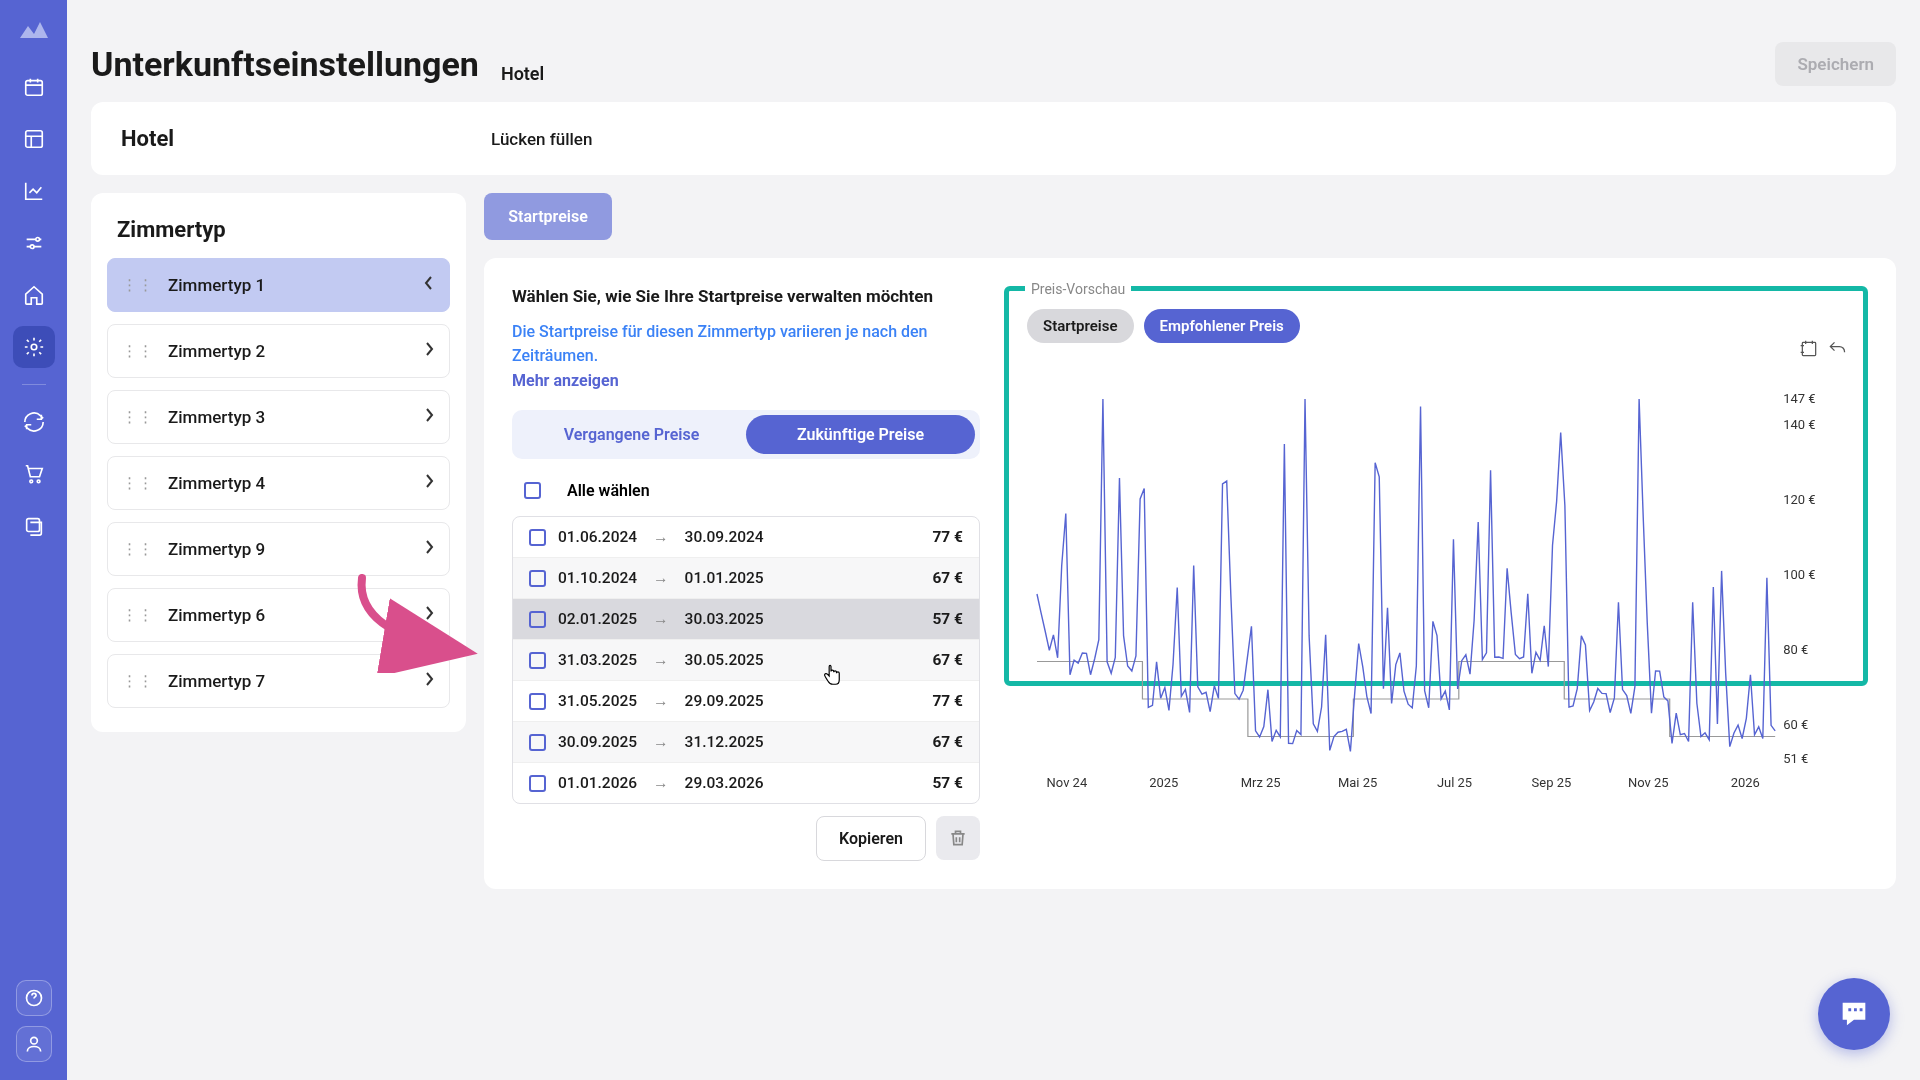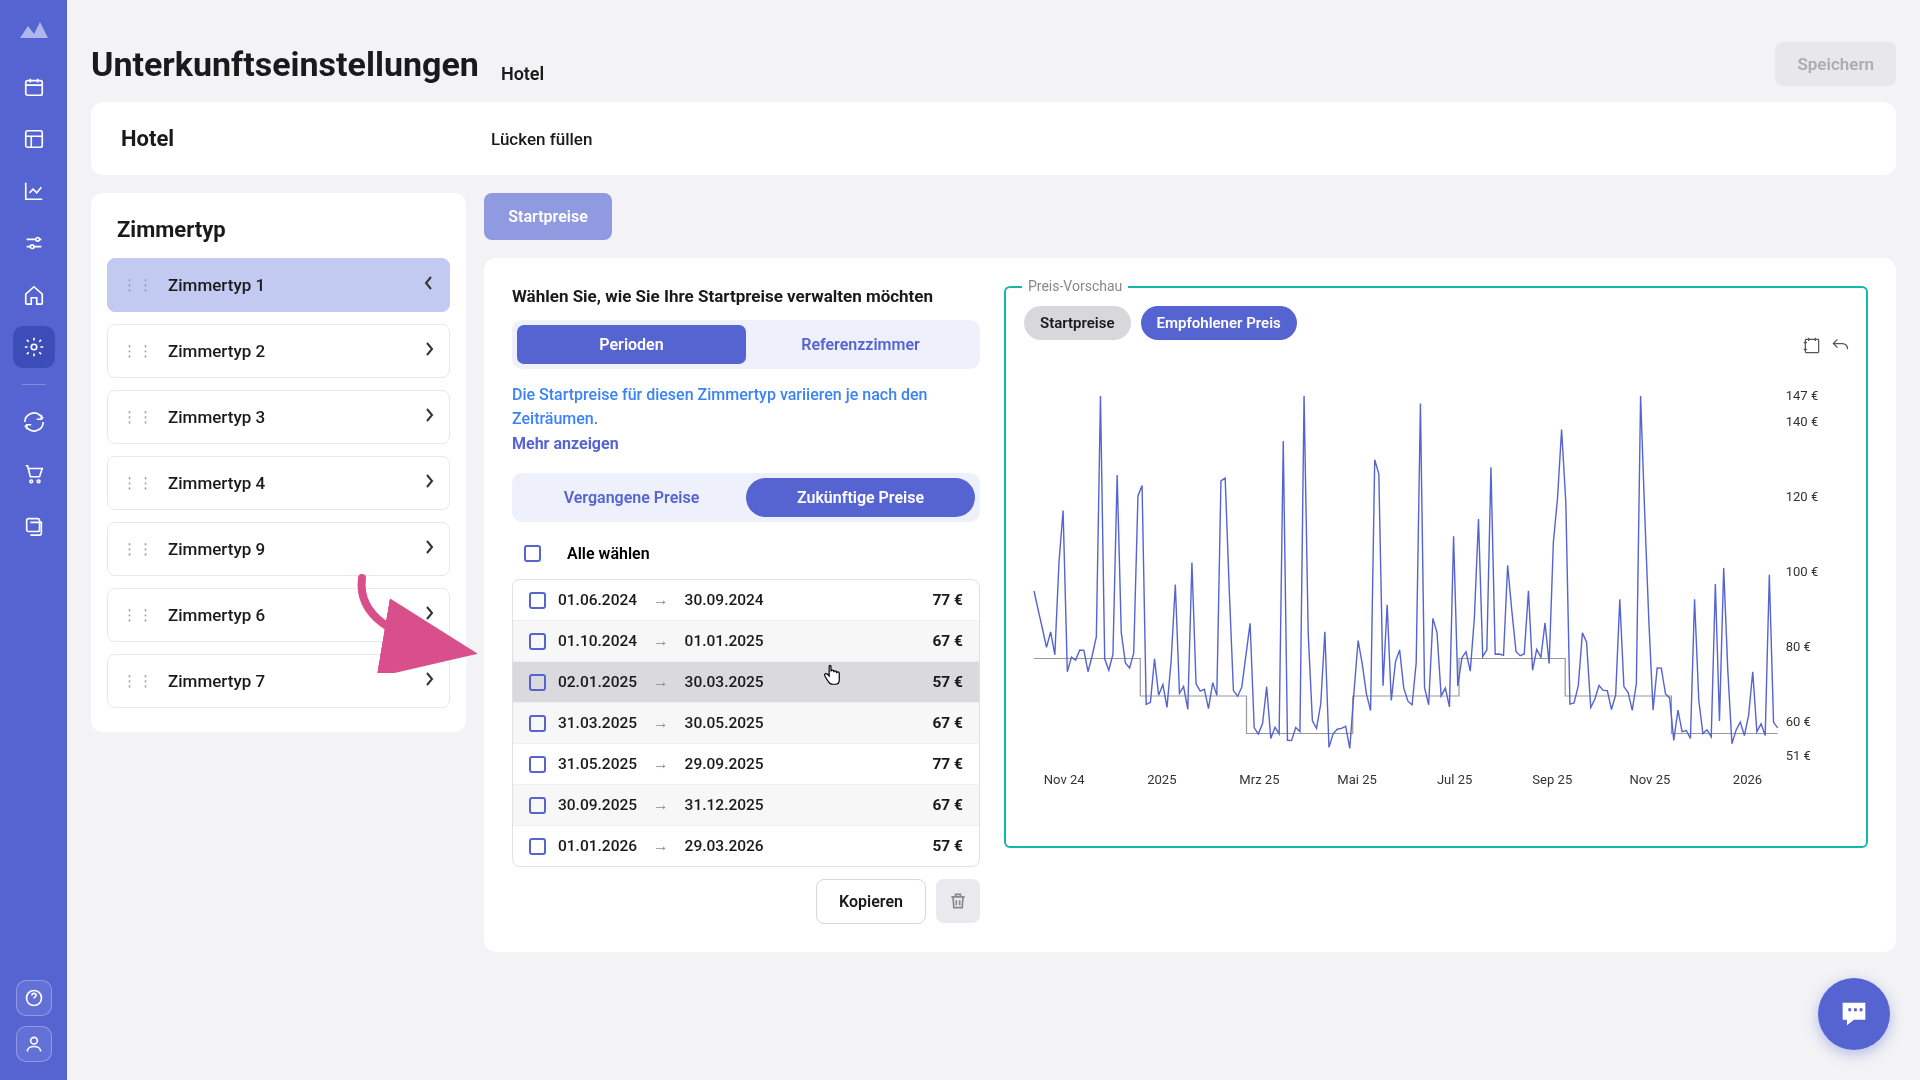--- a/index.html
+++ b/index.html
@@ -54,21 +54,21 @@
     .period-row.highlighted { background: #D9D9DE; }
     .period-row:nth-child(even):not(.highlighted) { background: #F7F7F8; }
     .period-date { flex: 1; font-size: 15.5px; color: #1a1a1a; font-weight: 500; display: flex; gap: 16px; align-items: center; }
     .arrow-sep { color: #888; }
     .period-price { font-size: 15.5px; font-weight: 700; color: #1a1a1a; }
     .actions-row { display: flex; justify-content: flex-end; gap: 10px; margin-top: 12px; }
     .copy-btn { background: #fff; border: 1px solid #D8D8DC; padding: 12px 22px; border-radius: 8px; font-size: 16px; font-weight: 600; color: #1a1a1a; cursor: pointer; }
     .delete-btn { background: #EAEAEE; border: none; width: 44px; height: 44px; border-radius: 8px; display: flex; align-items: center; justify-content: center; cursor: pointer; }
     .delete-btn svg { width: 20px; height: 20px; stroke: #888; fill: none; stroke-width: 2; }
     .chart-col { flex: 1; }
-    .chart-box { border: 2px solid #14b8a6; border-radius: 6px; padding: 18px; position: relative; height: 562px; }
+    .chart-box { border: 5px solid #14b8a6; border-radius: 6px; padding: 18px; position: relative; height: 400px; }
     .chart-legend-label { position: absolute; top: -10px; left: 16px; background: #fff; padding: 0 6px; font-size: 14px; color: #888; }
     .chart-toggles { display: flex; gap: 10px; margin-bottom: 16px; }
     .toggle-chip { padding: 8px 16px; border-radius: 999px; font-size: 15px; font-weight: 600; border: none; cursor: pointer; }
     .toggle-chip.gray { background: #D8D8DC; color: #1a1a1a; }
     .toggle-chip.blue { background: #5664D2; color: #fff; }
     .chart-tools { position: absolute; right: 16px; top: 48px; display: flex; gap: 8px; }
     .chart-tools svg { width: 20px; height: 20px; stroke: #555; fill: none; stroke-width: 1.5; cursor: pointer; }
     .chart-svg { width: 100%; height: 440px; }
     .ytick-label { font-size: 13px; fill: #333; text-anchor: start; }
     .xtick-label { font-size: 13px; fill: #333; text-anchor: middle; }
@@ -243,24 +243,20 @@
           </div>
         </div>
     </div>
 
     <div class="right-section">
       <button class="startpreise-btn">Startpreise</button>
 
       <div class="pricing-panel">
         <div class="periods-col">
           <div class="manage-title">Wählen Sie, wie Sie Ihre Startpreise verwalten möchten</div>
-          <div class="seg-control">
-            <button class="seg-btn active">Perioden</button>
-            <button class="seg-btn">Referenzzimmer</button>
-          </div>
           <div class="desc-text">Die Startpreise für diesen Zimmertyp variieren je nach den Zeiträumen.</div>
           <a class="show-more">Mehr anzeigen</a>
 
           <div class="seg-control prices">
             <button class="seg-btn pill">Vergangene Preise</button>
             <button class="seg-btn pill active">Zukünftige Preise</button>
           </div>
 
           <div class="select-all-row">
             <div class="checkbox"></div>

